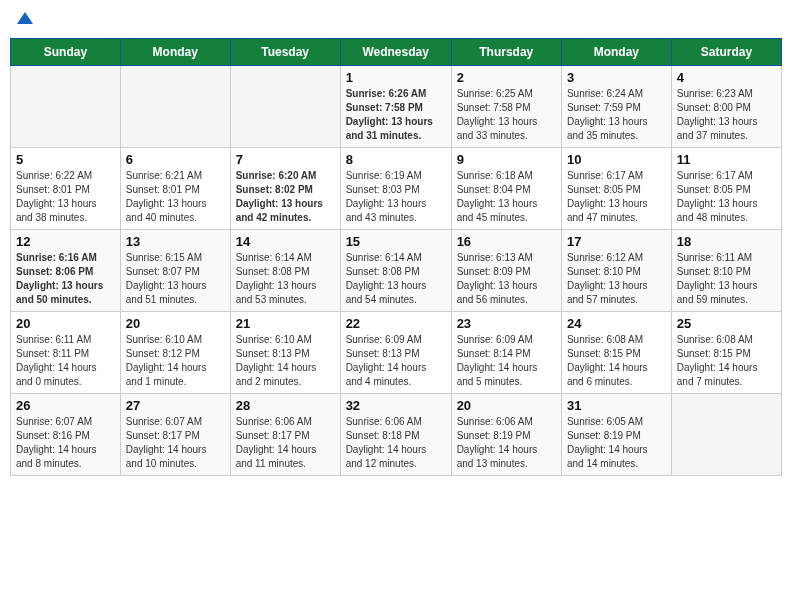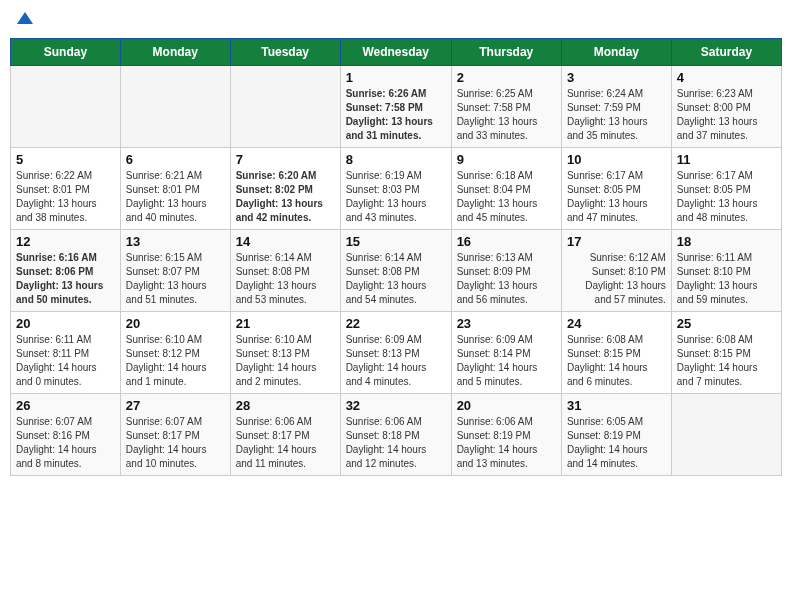--- a/index.html
+++ b/index.html
@@ -226,21 +226,21 @@
 Daylight: 13 hours and 54 minutes.</div>
         </td>
         <td>
           <span class="day-number">16</span>
           <div class="day-info" style="white-space: pre-line;">Sunrise: 6:13 AM
 Sunset: 8:09 PM
 Daylight: 13 hours and 56 minutes.</div>
         </td>
         <td>
           <span class="day-number">17</span>
-          <div class="day-info" style="white-space: pre-line; text-align: right;">Sunrise: 6:12 AM
+          <div class="day-info" style="white-space: pre-line;">Sunrise: 6:12 AM
 Sunset: 8:10 PM
 Daylight: 13 hours and 57 minutes.</div>
         </td>
         <td>
           <span class="day-number">18</span>
           <div class="day-info" style="white-space: pre-line;">Sunrise: 6:11 AM
 Sunset: 8:10 PM
 Daylight: 13 hours and 59 minutes.</div>
         </td>
       </tr>

